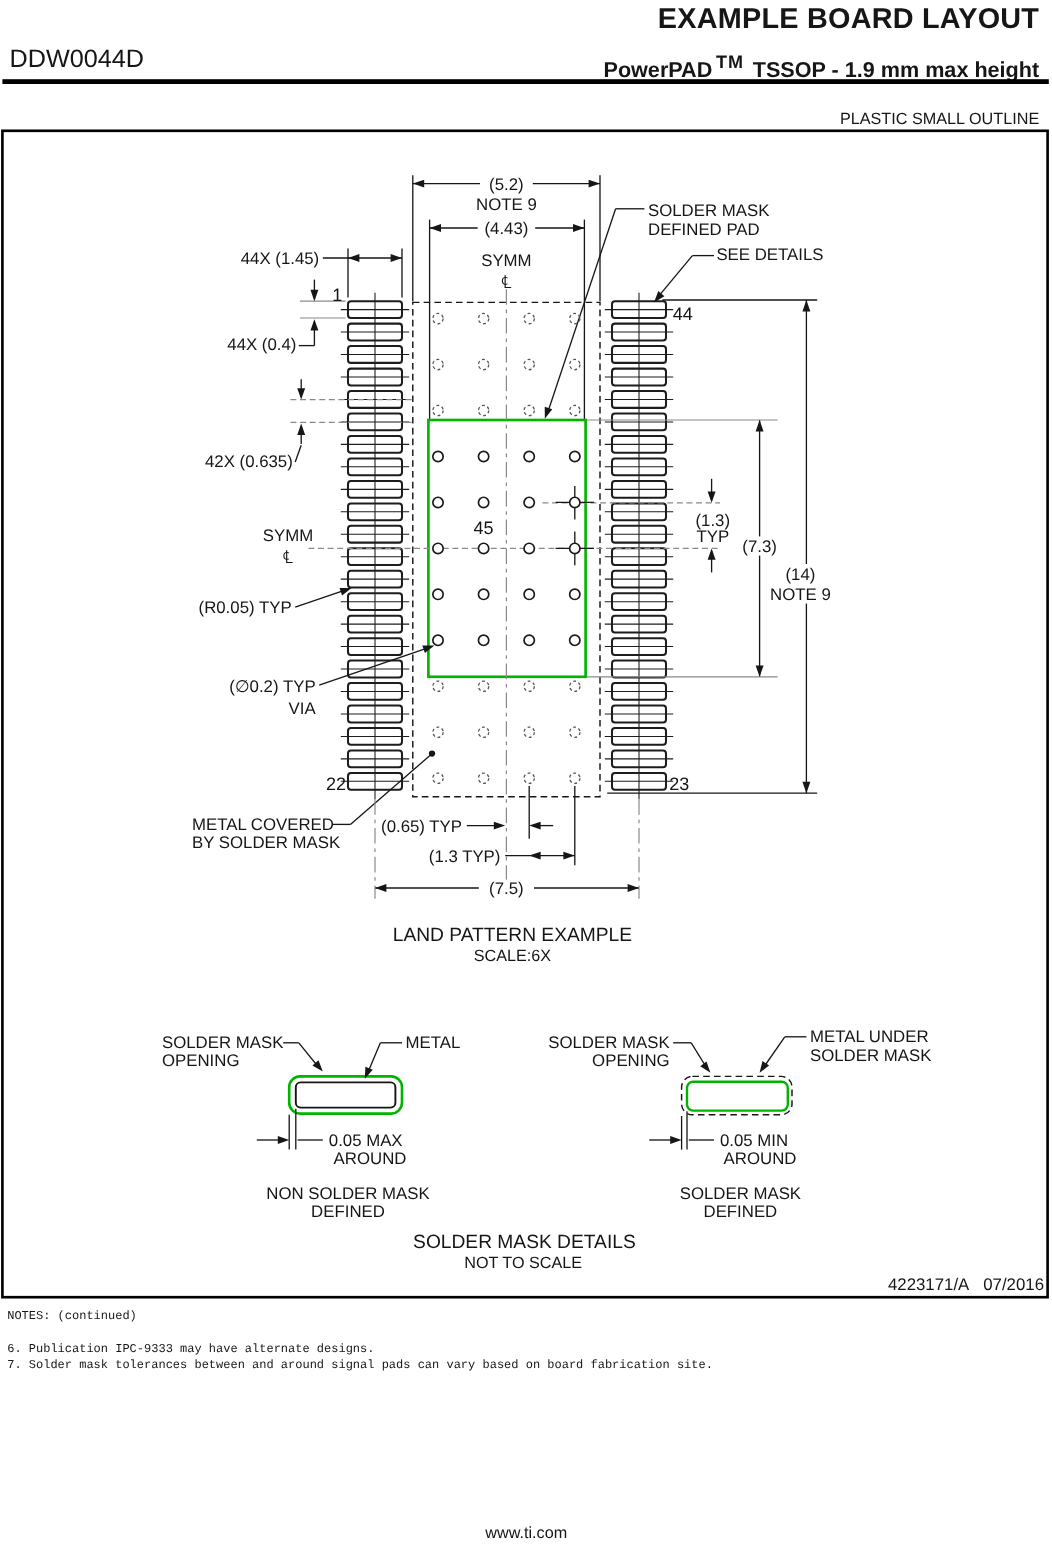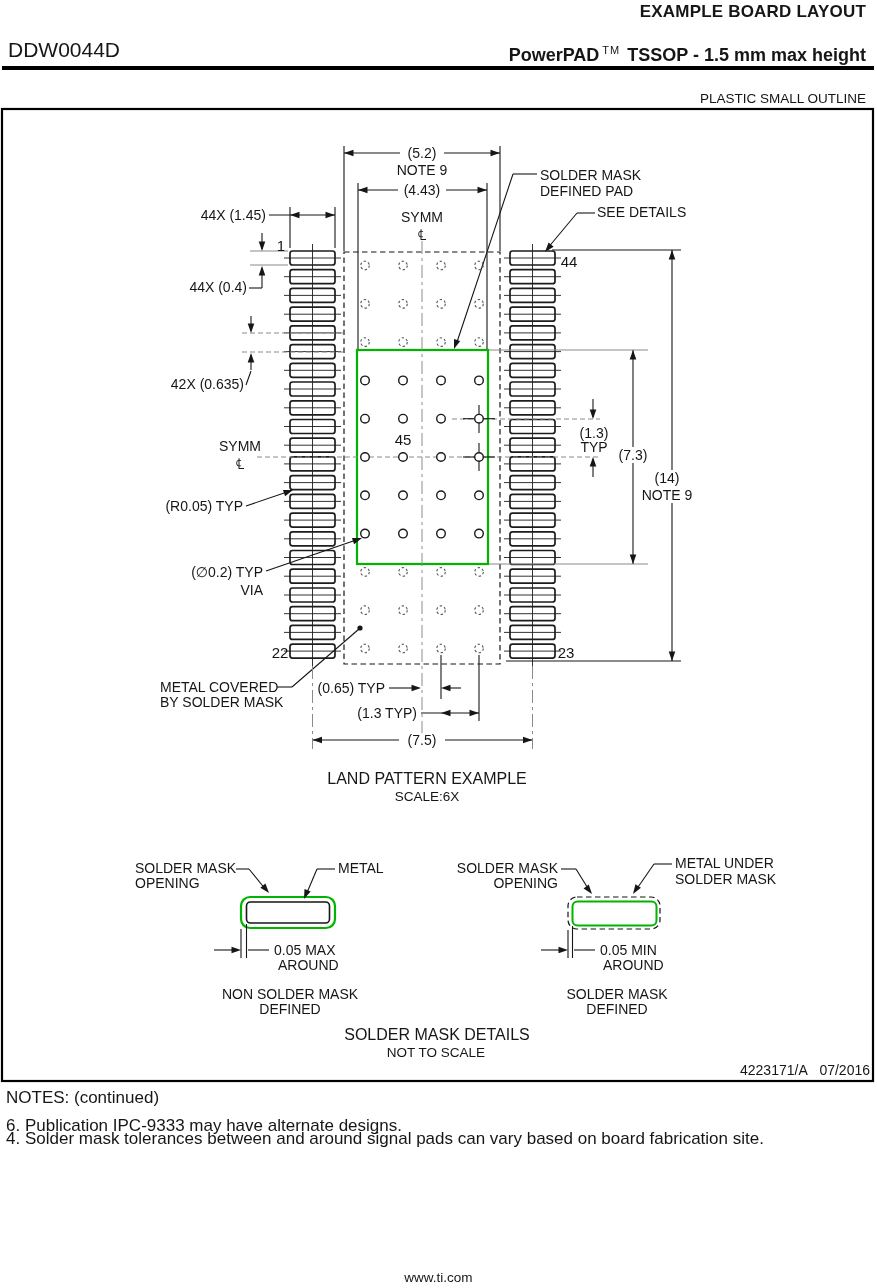--- a/index.html
+++ b/index.html
@@ -1,24 +1,24 @@
 <!DOCTYPE html>
 <html style="--green: #00B400;"><head>
 <meta charset="utf-8">
 <style>
   html,body{margin:0;padding:0;background:#fff;}
   body{width:877px;height:1288px;position:relative;font-family:"Liberation Sans",sans-serif;color:#161616;overflow:hidden;}
   .abs{position:absolute;}
-  .doc-title{top:2px;right:11px;font-size:17px;font-weight:bold;letter-spacing:.2px;}
+  .doc-title{top:2px;right:11px;font-size:24px;font-weight:bold;letter-spacing:.2px;}
   .part{left:8px;top:38px;font-size:21px;font-weight:normal;}
   .pkg{right:11px;top:44px;font-size:18px;font-weight:bold;white-space:nowrap;}
-  .pkg .tm{font-size:11px;font-weight:normal;vertical-align:7px;margin:0 7px 0 3px;letter-spacing:1px;}
+  .pkg .tm{font-size:15px;font-weight:bold;vertical-align:7px;margin:0 7px 0 3px;letter-spacing:1px;}
   .rule{left:2px;right:3px;top:66px;height:4px;background:#000;}
   .outline{right:11px;top:91px;font-size:13.5px;}
-  .notes{left:6px;top:1091px;width:848px;font-size:17px;line-height:13.7px;}
+  .notes{left:6px;top:1091px;width:848px;font-size:10px;line-height:13.7px;font-family:Liberation Mono, monospace;}
   .notes .item{padding-left:15px;text-indent:-15px;}
   .notes .hd{margin-bottom:14px;}
   .footer{left:0;top:1270px;width:877px;text-align:center;font-size:13.5px;}
   #drawing{position:absolute;left:0;top:0;}
   text{font-family:"Liberation Sans",sans-serif;fill:#161616;}
   .tx{font-size:14px;}
   .tp{font-size:15px;}
   .tt{font-size:16px;}
   .ts{font-size:13.5px;}
   .k{stroke:#161616;stroke-width:1.1;fill:none;}
@@ -35,21 +35,21 @@
   .via-d{stroke:#555;stroke-width:1.1;fill:none;stroke-dasharray:2.4 2.2;}
   .wb{fill:#fff;stroke:none;}
   .ah{fill:#161616;stroke:none;}
   .metalrect{stroke:#161616;stroke-width:1.6;fill:#fff;}
 </style>
 </head>
 <body>
 
 <div class="abs doc-title">EXAMPLE BOARD LAYOUT</div>
 <div class="abs part">DDW0044D</div>
-<div class="abs pkg"><span>PowerPAD</span><span class="tm">TM</span><span>TSSOP - 1.5 mm max height</span></div>
+<div class="abs pkg"><span>PowerPAD</span><span class="tm">TM</span><span>TSSOP - 1.9 mm max height</span></div>
 <div class="abs rule"></div>
 <div class="abs outline">PLASTIC SMALL OUTLINE</div>
 
 <svg id="drawing" width="877" height="1288" viewBox="0 0 877 1288">
   <g id="g-under">
       <rect class="pad" x="290" y="251.0" width="45" height="14" rx="2.5"></rect>
       <line class="padln" x1="284" y1="258.0" x2="341" y2="258.0"></line>
       <rect class="pad" x="290" y="269.7" width="45" height="14" rx="2.5"></rect>
       <line class="padln" x1="284" y1="276.7" x2="341" y2="276.7"></line>
       <rect class="pad" x="290" y="288.4" width="45" height="14" rx="2.5"></rect>
@@ -354,16 +354,16 @@
     <text class="tx" x="617" y="1014" text-anchor="middle">DEFINED</text>
     <text class="tt" x="437" y="1040" text-anchor="middle">SOLDER MASK DETAILS</text>
     <text class="ts" x="436" y="1057" text-anchor="middle">NOT TO SCALE</text>
     <text class="tx" x="870" y="1075" text-anchor="end">4223171/A&nbsp;&nbsp;&nbsp;07/2016</text>
   </g>
 </svg>
 
 <div class="abs notes">
   <div class="hd">NOTES: (continued)</div>
   <div class="item">6. Publication IPC-9333 may have alternate designs.</div>
-  <div class="item">4. Solder mask tolerances between and around signal pads can vary based on board fabrication site.</div>
+  <div class="item">7. Solder mask tolerances between and around signal pads can vary based on board fabrication site.</div>
 </div>
 
 <div class="abs footer"><span>www.ti.com</span></div>
 
 </body></html>

